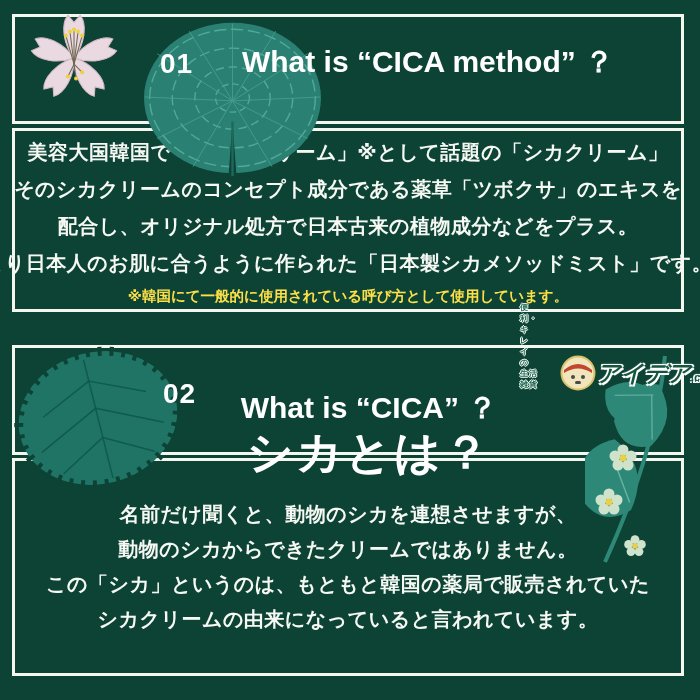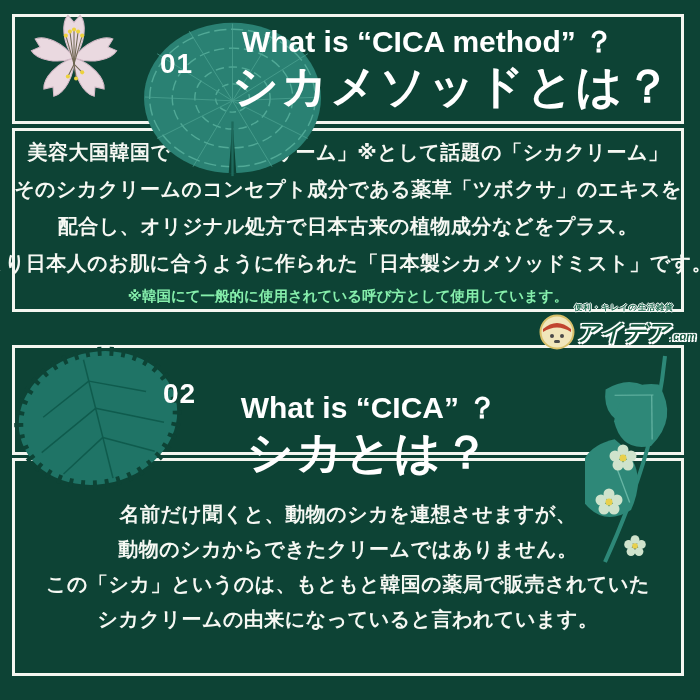--- a/index.html
+++ b/index.html
@@ -22,45 +22,45 @@
   #box-body-1  { top:128px; height:184px; display:flex; flex-direction:column; justify-content:center; align-items:center; }
   #box-title-2 { top:345px; height:110px; }
   #box-body-2  { top:458px; height:218px; display:flex; flex-direction:column; justify-content:center; align-items:center; }
 
   .body-line {
     font-size:20px; font-weight:bold; line-height:37px;
     letter-spacing:0.5px; text-align:center; white-space:nowrap;
     color:#f6f8f3;
   }
   #box-body-2 .body-line { line-height:35px; }
-  .note { font-size:14.5px; font-weight:bold; margin-top:5px; color:#86efac; }
+  .note { font-size:14.5px; font-weight:bold; margin-top:5px; color:#fde047; }
 
   .section-number {
     position:absolute; font-size:28px; font-weight:bold;
     color:#ffffff; z-index:6; letter-spacing:1px;
   }
   #num-1 { left:160px; top:48px; }
   #num-2 { left:163px; top:378px; }
 
   .title-block { position:absolute; text-align:center; z-index:6; }
-  #title-1 { left:232px; width:392px; top:25px; }
+  #title-1 { left:232px; width:392px; top:45px; }
   #title-2 { left:214px; width:310px; top:355px;margin-top:36px; }
   .title-en { font-size:30px; font-weight:bold; line-height:34px; white-space:nowrap; }
   .title-jp { font-size:46px; font-weight:bold; line-height:54px; letter-spacing:2px; white-space:nowrap; }
 
   
   .deco { position:absolute; z-index:5; }
   #sakura    { left:22px;  top:4px;   width:102px; height:102px; }
   #tsubokusa { left:135px; top:18px;  width:195px; height:160px; }
   #perilla   { left:13px;  top:346px; width:170px; height:150px; }
   #branch    { left:585px; top:350px; width:112px; height:218px; }
 
   
   .watermark { position:absolute; top:302px; right:4px; width:176px; z-index:10;
-               display:flex; flex-direction:column; align-items:flex-end; }
+               display:flex; flex-direction:row; align-items:flex-end; }
   .wm-tagline {
     font-size:8px; font-weight:bold; color:#1c6a4e; letter-spacing:1px;
     margin-right:22px; margin-bottom:1px;
     text-shadow:-1px 0 0 #fff,1px 0 0 #fff,0 -1px 0 #fff,0 1px 0 #fff;
   }
   .wm-row { display:flex; align-items:center; }
   .wm-badge { width:36px; height:36px; margin-right:1px; }
   .wm-name {
     font-size:23px; font-weight:bold; font-style:italic; color:#14573e;
     text-shadow:-1.5px -1.5px 0 #fff,1.5px -1.5px 0 #fff,-1.5px 1.5px 0 #fff,1.5px 1.5px 0 #fff,0 0 3px #fff;
@@ -90,21 +90,20 @@
       <div class="body-line">名前だけ聞くと、動物のシカを連想させますが、</div>
       <div class="body-line">動物のシカからできたクリームではありません。</div>
       <div class="body-line">この「シカ」というのは、もともと韓国の薬局で販売されていた</div>
       <div class="body-line">シカクリームの由来になっていると言われています。</div>
     </div>
 </div>
 
 <div class="section-number" id="num-1">01</div>
 <div class="title-block" id="title-1">
   <div class="title-en">What is “CICA method” ？</div>
-  <div class="title-jp">シカメソッドとは？</div>
 </div>
 
 <div class="section-number" id="num-2">02</div>
 <div class="title-block" id="title-2">
   <div class="title-en">What is “CICA” ？</div>
   <div class="title-jp">シカとは？</div>
 </div>
 
 <svg class="deco" id="sakura" viewBox="0 0 100 100">
   <g transform="translate(51,53)">

